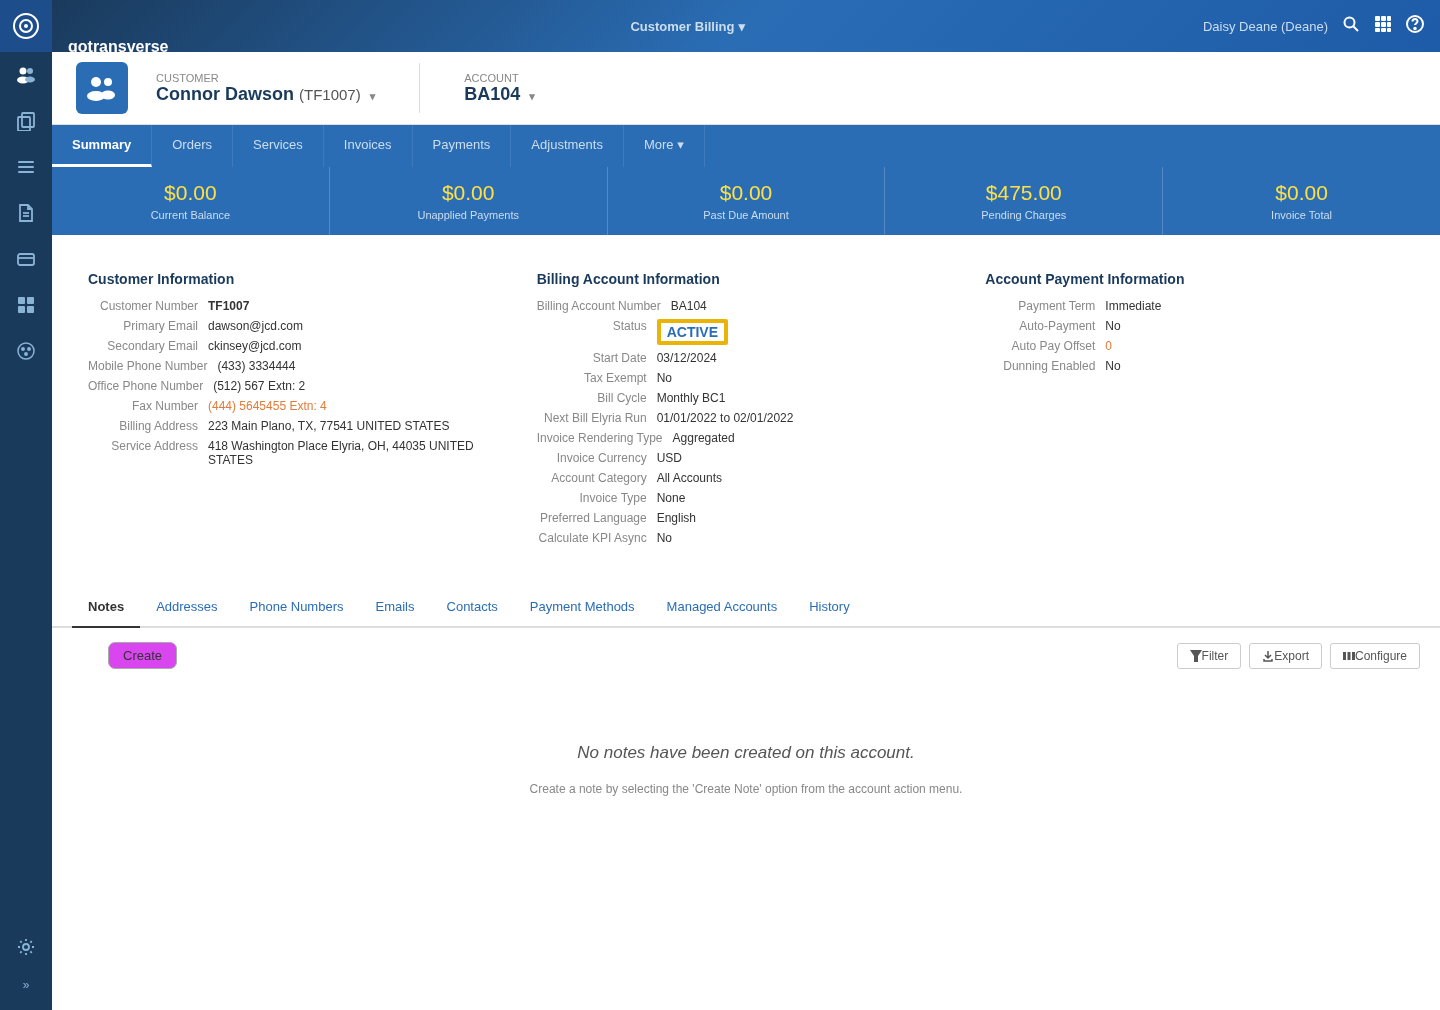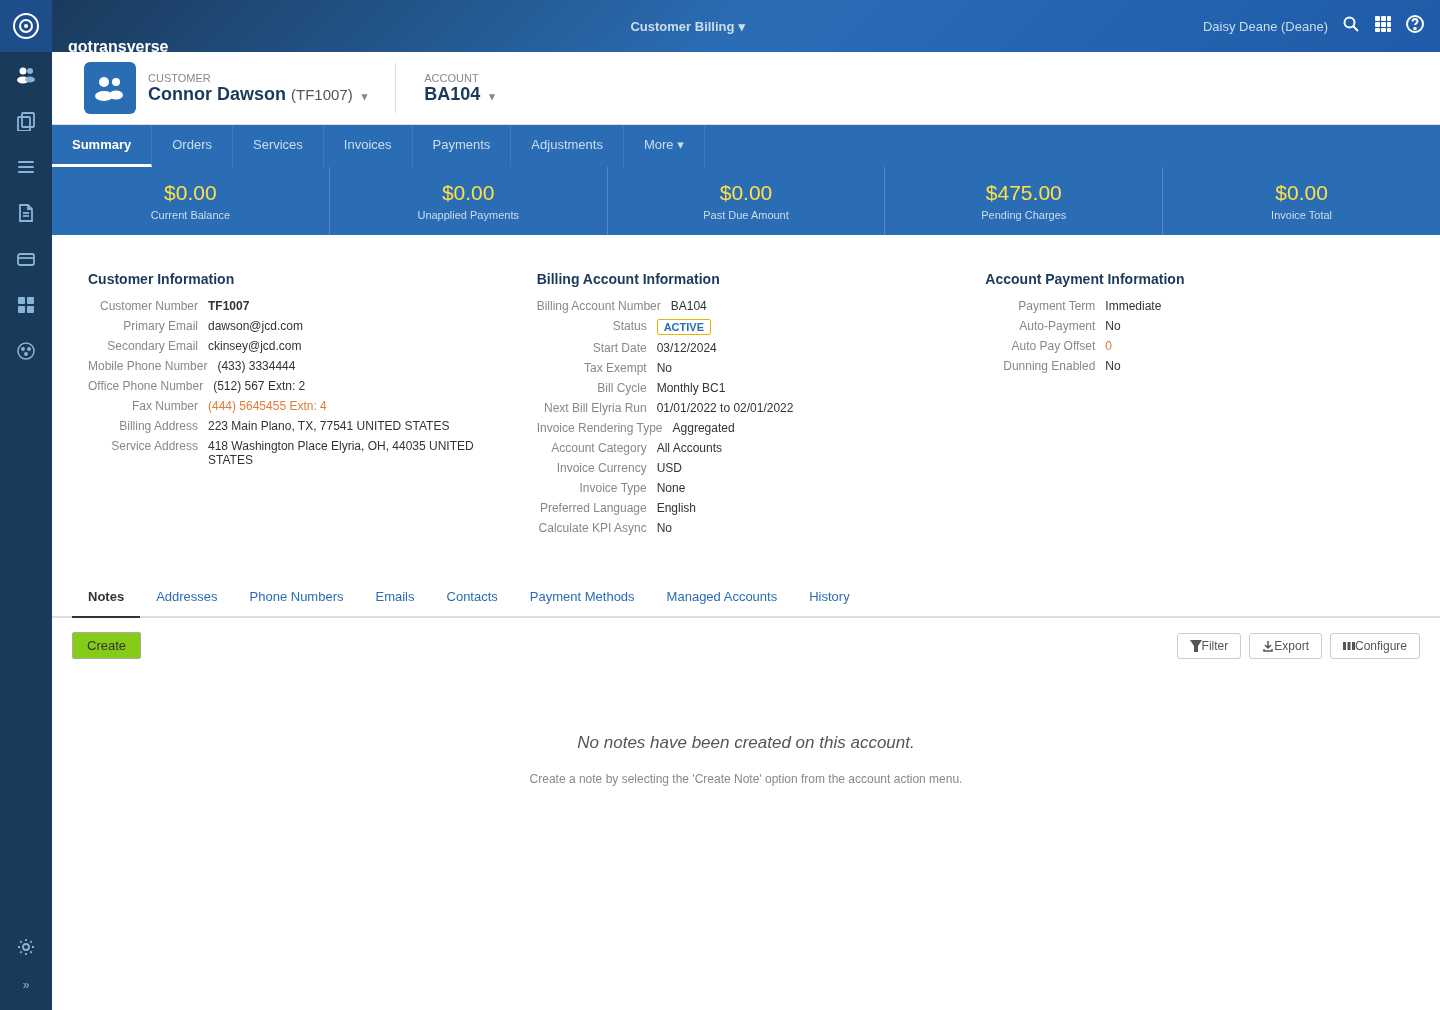--- a/index.html
+++ b/index.html
@@ -76,24 +76,24 @@
     
     .content {
       flex: 1;
       overflow-y: auto;
       background: white;
     }
 
     
     .customer-header {
       background: white;
-      padding: 10px 32px;
+      padding: 10px 24px;
       display: flex;
       align-items: center;
-      gap: 12px;
+      gap: 28px;
       border-bottom: 1px solid #ddd;
     }
     .customer-avatar {
       width: 52px; height: 52px;
       background: #2a6db5;
       border-radius: 6px;
       display: flex; align-items: center; justify-content: center;
       color: white; font-size: 24px;
     }
     .customer-info { display: flex; flex-direction: column; }
@@ -147,22 +147,22 @@
       padding: 36px;
       gap: 30px;
       background: white;
     }
     .info-section { flex: 1; }
     .info-section h3 { font-size: 14px; font-weight: bold; color: #1a3a5c; margin-bottom: 12px; }
     .info-row { display: flex; margin-bottom: 6px; }
     .info-label { color: #888; font-size: 12px; text-align: right; min-width: 120px; padding-right: 10px; }
     .info-value { color: #333; font-size: 12px; }
     .status-badge {
-      border: 1px solid #eab308; color: #2a6db5;
-      padding: 1px 6px; font-size: 11px; font-weight: bold; border-radius: 2px;
+      border: 4px solid #eab308; color: #2a6db5;
+      padding: 1px 6px; font-size: 14px; font-weight: bold; border-radius: 2px;
     }
     .link-value { color: #e07b3a; font-size: 12px; }
 
     
     .bottom-tabs {
       display: flex;
       border-bottom: 2px solid #ddd;
       padding: 0 20px;
       background: white;
       gap: 0;
@@ -185,26 +185,27 @@
     
     .notes-toolbar {
       display: flex;
       justify-content: space-between;
       align-items: center;
       padding: 14px 20px;
       background: white;
     }
     .create-btn {
       border: 1px solid #aaa;
-      background: #84cc16;
+      background: #d946ef;
       padding: 5px 14px;
       cursor: pointer;
       font-size: 13px;
-      border-radius: 2px;
+      border-radius: 7px;
       color: #333;
+      margin-left: 36px;
     }
     .toolbar-right { display: flex; gap: 8px; }
     .tool-btn {
       border: 1px solid #ccc;
       background: white;
       padding: 5px 12px;
       cursor: pointer;
       font-size: 12px;
       border-radius: 3px;
       color: #555;
@@ -459,26 +460,26 @@
         </div>
         <div class="info-row">
           <span class="info-label">Next Bill Elyria Run</span>
           <span class="info-value">01/01/2022 to 02/01/2022</span>
         </div>
         <div class="info-row">
           <span class="info-label">Invoice Rendering Type</span>
           <span class="info-value">Aggregated</span>
         </div>
         <div class="info-row">
+          <span class="info-label">Invoice Currency</span>
+          <span class="info-value">USD</span>
+        </div>
+        <div class="info-row">
           <span class="info-label">Account Category</span>
           <span class="info-value">All Accounts</span>
-        </div>
-        <div class="info-row">
-          <span class="info-label">Invoice Currency</span>
-          <span class="info-value">USD</span>
         </div>
         <div class="info-row">
           <span class="info-label">Invoice Type</span>
           <span class="info-value">None</span>
         </div>
         <div class="info-row">
           <span class="info-label">Preferred Language</span>
           <span class="info-value">English</span>
         </div>
         <div class="info-row">

